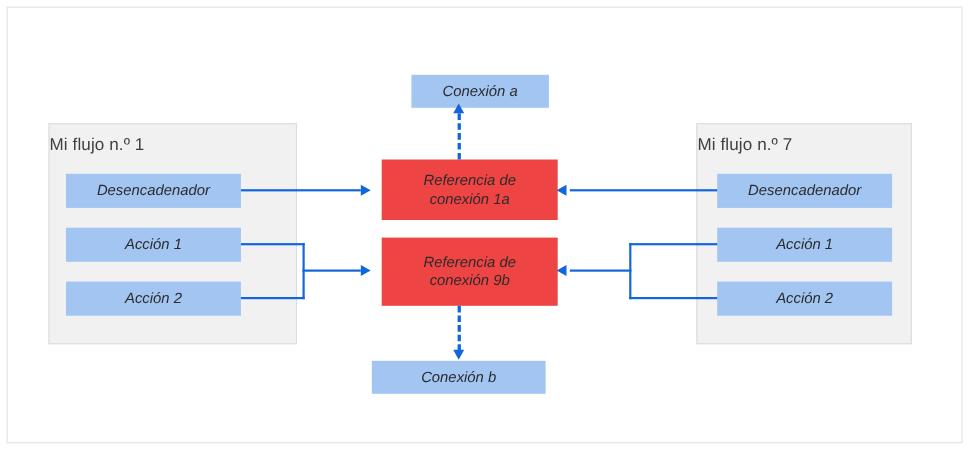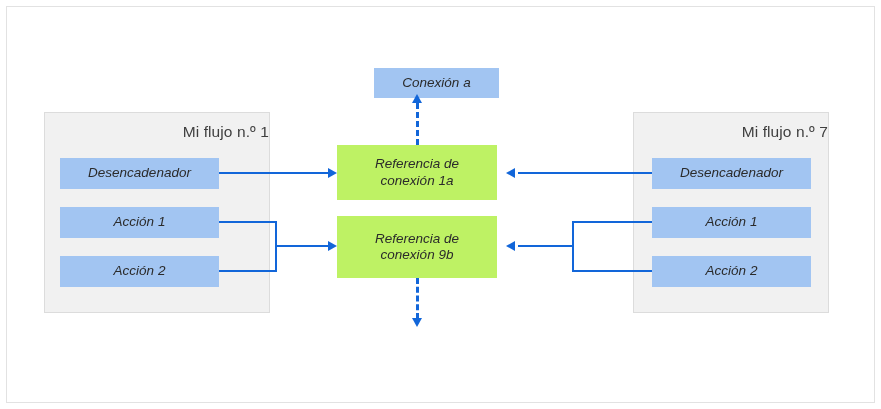--- a/index.html
+++ b/index.html
@@ -1,27 +1,27 @@
 <!DOCTYPE html>
 <html><head>
 <meta charset="utf-8">
 <style>
   html,body{margin:0;padding:0;background:#ffffff;}
   body{width:881px;height:409px;font-family:"Liberation Sans",sans-serif;}
   #canvas{position:relative;width:881px;height:409px;background:#ffffff;box-sizing:border-box;overflow:hidden;}
   #frame{position:absolute;left:6px;top:6px;width:869px;height:397px;border:1px solid #e2e2e2;box-sizing:border-box;pointer-events:none;}
 
   .panel{position:absolute;background:#f1f1f1;border:1px solid #dcdcdc;box-sizing:border-box;}
-  .panel-title{position:absolute;width:100%;text-align:right;top:10px;left:0;
+  .panel-title{position:absolute;width:100%;text-align:left;top:10px;left:0;
     font-size:15.5px;color:#3f3f3f;font-style:normal;letter-spacing:.1px;}
 
   .nodebox{position:absolute;box-sizing:border-box;display:flex;align-items:center;justify-content:center;
     text-align:center;font-style:italic;color:#2b2b2b;line-height:1.22;}
   .blue{background:#a2c5f2;font-size:13.5px;}
-  .green{background:#bef264;font-size:13.5px;}
+  .green{background:#ef4444;font-size:13.5px;margin-left:10px;}
 
   .vline,.hline{position:absolute;background:#1266d9;}
   .hline{height:2px;}
   .vline{width:2px;}
 
   .arrowhead{position:absolute;width:0;height:0;}
   .ar-right{border-top:5.5px solid transparent;border-bottom:5.5px solid transparent;border-left:9px solid #1266d9;}
   .ar-left{border-top:5.5px solid transparent;border-bottom:5.5px solid transparent;border-right:9px solid #1266d9;}
   .ar-up{border-left:5.5px solid transparent;border-right:5.5px solid transparent;border-bottom:9px solid #1266d9;}
   .ar-down{border-left:5.5px solid transparent;border-right:5.5px solid transparent;border-top:9px solid #1266d9;}
@@ -55,20 +55,21 @@
   <div class="nodebox green" style="left:337px;top:145px;width:160px;height:55px;flex-direction:column;">
     <span>Referencia de</span>
     <span>conexión 1a</span>
   </div>
 
   <div class="nodebox green" style="left:337px;top:216px;width:160px;height:62px;flex-direction:column;">
     <span>Referencia de</span>
     <span>conexión 9b</span>
   </div>
 
+  <div class="nodebox blue" style="left:338px;top:328px;width:158px;height:30px;">Conexión b</div>
 
   <div class="hline" style="left:219px;top:172px;width:109px;"></div>
   <div class="arrowhead ar-right" style="left:328px;top:167.5px;"></div>
 
   <div class="hline" style="left:219px;top:221px;width:58px;"></div>
   <div class="hline" style="left:219px;top:270px;width:58px;"></div>
   <div class="vline" style="left:275px;top:221px;height:51px;"></div>
   <div class="hline" style="left:275px;top:245px;width:53px;"></div>
   <div class="arrowhead ar-right" style="left:328px;top:240.5px;"></div>
 

